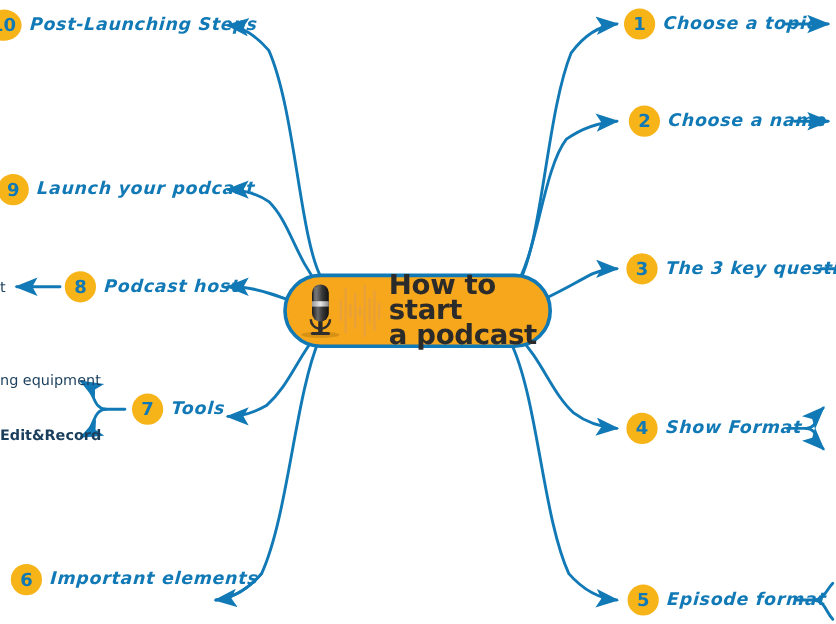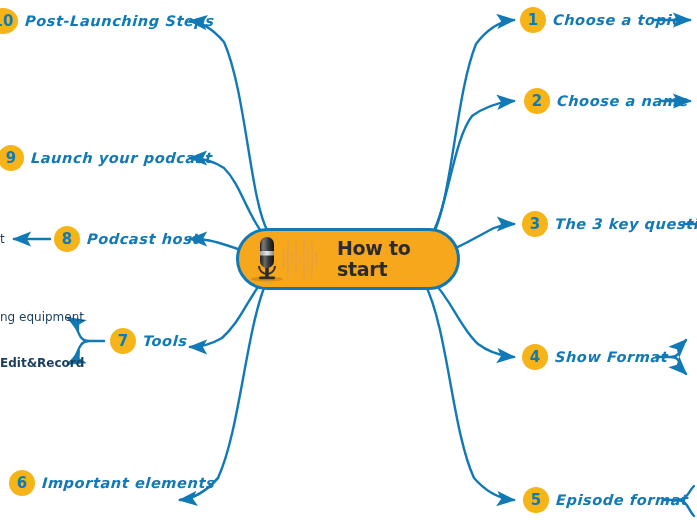--- a/index.html
+++ b/index.html
@@ -47,24 +47,24 @@
     width: 74px;
     height: 54px;
     margin-left: 9px;
     flex: 0 0 auto;
     position: relative;
   }
   .center-title {
     color: #2B2B2B;
     font-family: "DejaVu Sans", sans-serif;
     font-weight: bold;
-    font-size: 19px;
+    font-size: 23px;
     line-height: 21px;
     letter-spacing: -0.3px;
-    margin-left: 15px;
+    margin-left: 2px;
   }
   .center-title span { display: block; }
 
   
   .branch {
     position: absolute;
     display: flex;
     align-items: center;
     white-space: nowrap;
     z-index: 4;
@@ -184,20 +184,21 @@
           <path d="M52,24 L52,31"></path>
           <path d="M56,6 L56,48"></path>
           <path d="M60,17 L60,37"></path>
           <path d="M64,11 L64,43"></path>
           <path d="M68,21 L68,33"></path>
         </g>
       </svg>
     </div>
     <div class="center-title">
       <span>How to start</span>
+      <span>a podcast</span>
     </div>
   </div>
 
   <div class="branch" style="left:520px; top:7px;">
     <div class="badge">1</div>
     <div class="blabel">Choose a topic</div>
   </div>
 
   <div class="branch" style="left:524px; top:88px;">
     <div class="badge">2</div>

